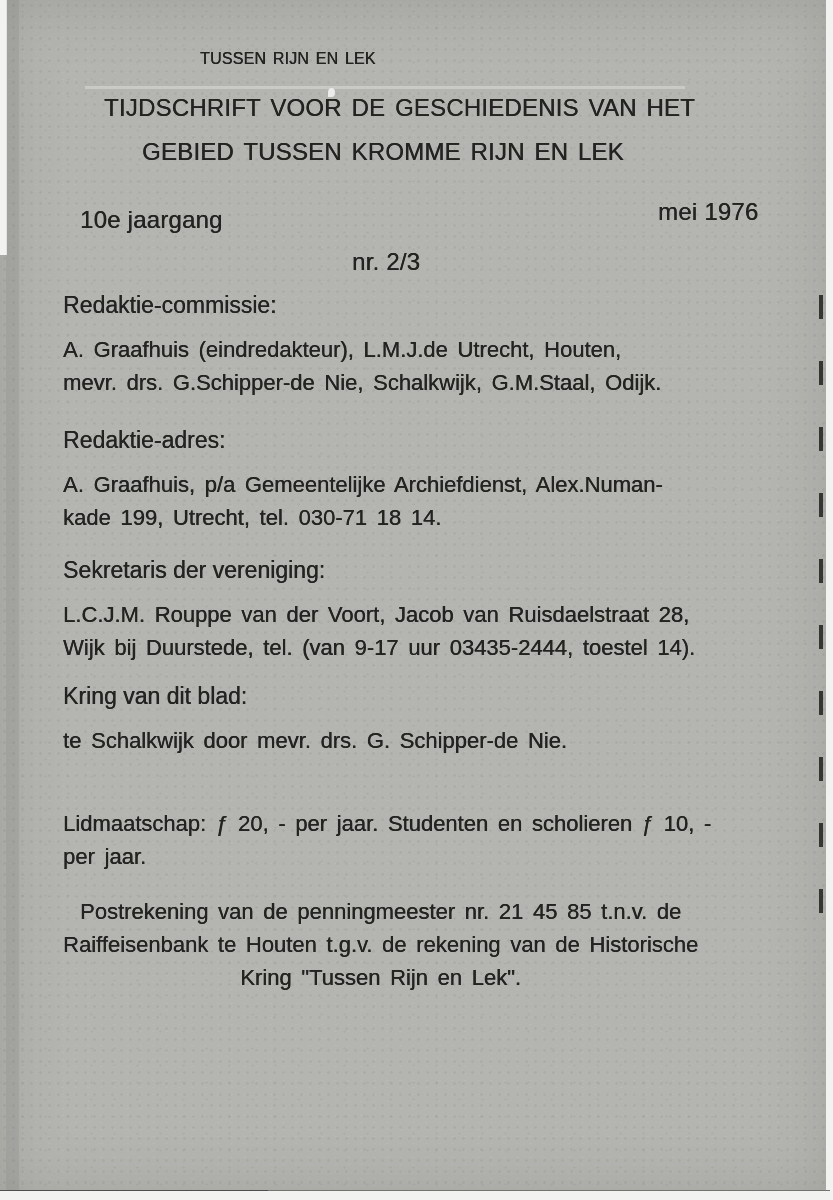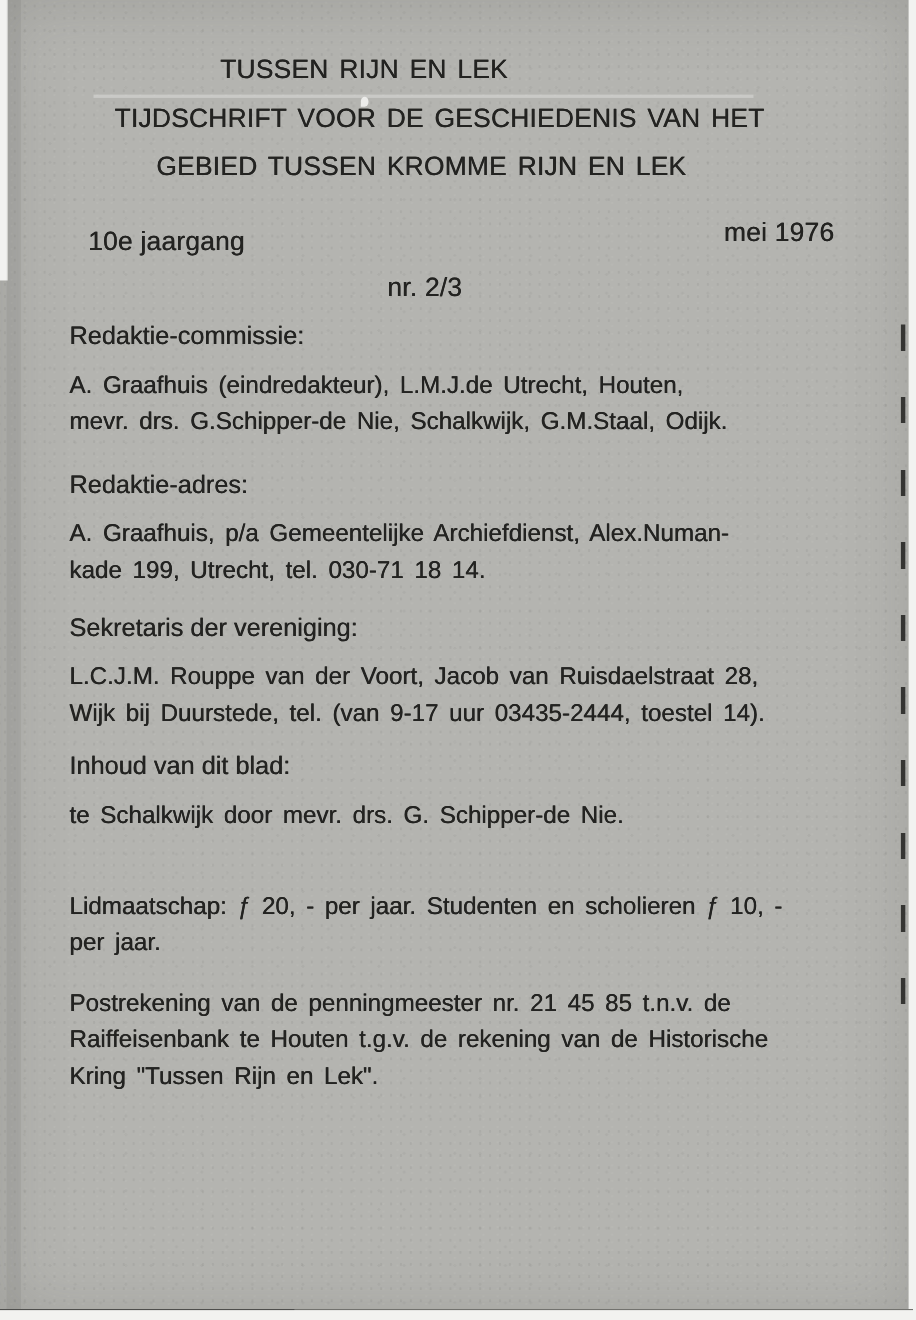--- a/index.html
+++ b/index.html
@@ -22,21 +22,21 @@
     box-shadow:inset 0 0 60px rgba(90,90,86,0.25);
     color:#232321;
   }
   .txt{
     position:absolute;
     white-space:nowrap;
     text-shadow:0.35px 0 0 currentColor;
     letter-spacing:0.2px;
   }
   
-  .t1{left:200px;top:50px;font-size:24px;word-spacing:0.12em;}
+  .t1{left:200px;top:50px;font-size:16px;word-spacing:0.12em;}
   .t2{left:104px;top:94px;font-size:24px;word-spacing:0.12em;}
   .t3{left:142px;top:138px;font-size:24px;word-spacing:0.12em;}
   
   .vol {left:80px; top:206px;font-size:24px;text-align:right;}
   .num {left:352px;top:204px;font-size:24px;margin-top:44px;}
   .date{left:658px;top:198px;font-size:24px;}
   
   .sec{position:absolute;left:63px;}
   .sec .heading{
     font-size:23px;
@@ -49,21 +49,21 @@
     text-underline-offset:7px;
   }
   .line{
     font-size:22px;
     line-height:33px;
     white-space:nowrap;
     word-spacing:0.16em;
     text-shadow:0.35px 0 0 currentColor;
   }
   .sec1{top:292px;} .sec2{top:427px;} .sec3{top:557px;} .sec4{top:683px;}
-  .mem{top:807px;} .pay{top:895px;}
+  .mem{top:807px;} .pay{top:895px;text-align:center;}
   .mem .rest{margin-left:10px;}
   
   .edge{position:absolute;}
   .edge-left-light{left:0;top:0;width:7px;height:255px;background:#f2f2f0;}
   .edge-left-shade{left:6px;top:0;width:13px;height:1200px;background:rgba(40,40,38,0.07);}
   .edge-right-light{left:826px;top:0;width:7px;height:1200px;background:#f2f2f0;}
   .edge-right-marks{
     left:819px;top:295px;width:4px;height:625px;
     background:repeating-linear-gradient(to bottom,
       rgba(32,32,30,0.85) 0 24px, transparent 24px 66px);
@@ -99,21 +99,21 @@
     <div class="line">kade 199, Utrecht, tel. 030-71 18 14.</div>
   </section>
 
   <section class="sec sec3">
     <div class="heading u">Sekretaris der vereniging:</div>
     <div class="line">L.C.J.M. Rouppe van der Voort, Jacob van Ruisdaelstraat 28,</div>
     <div class="line">Wijk bij Duurstede, tel. (van 9-17 uur 03435-2444, toestel 14).</div>
   </section>
 
   <section class="sec sec4">
-    <div class="heading u">Inhoud van dit blad:</div>
+    <div class="heading u">Kring van dit blad:</div>
     <div class="line">te Schalkwijk door mevr. drs. G. Schipper-de Nie.</div>
   </section>
 
   <section class="sec mem">
     <div class="line">
       <span class="u">Lidmaatschap:</span><span class="rest">ƒ 20, - per jaar. Studenten en scholieren ƒ 10, -</span>
     </div>
     <div class="line">per jaar.</div>
   </section>
 

